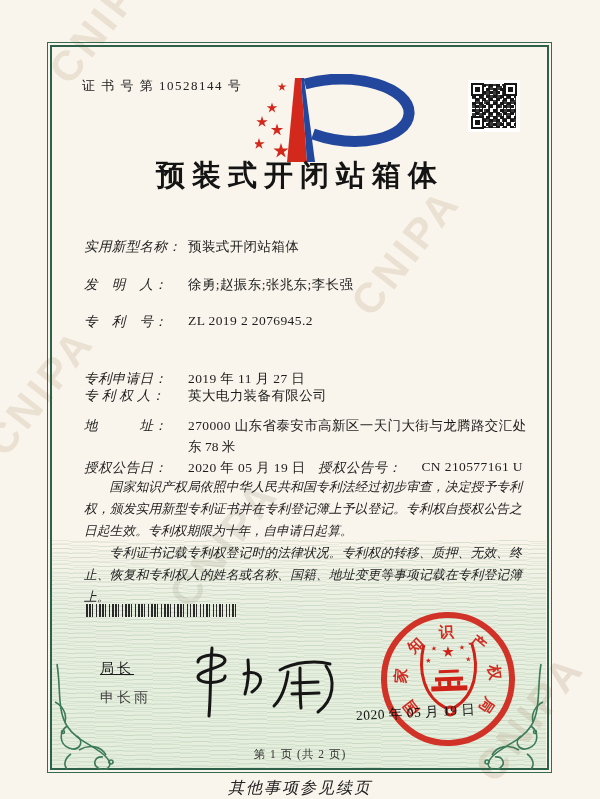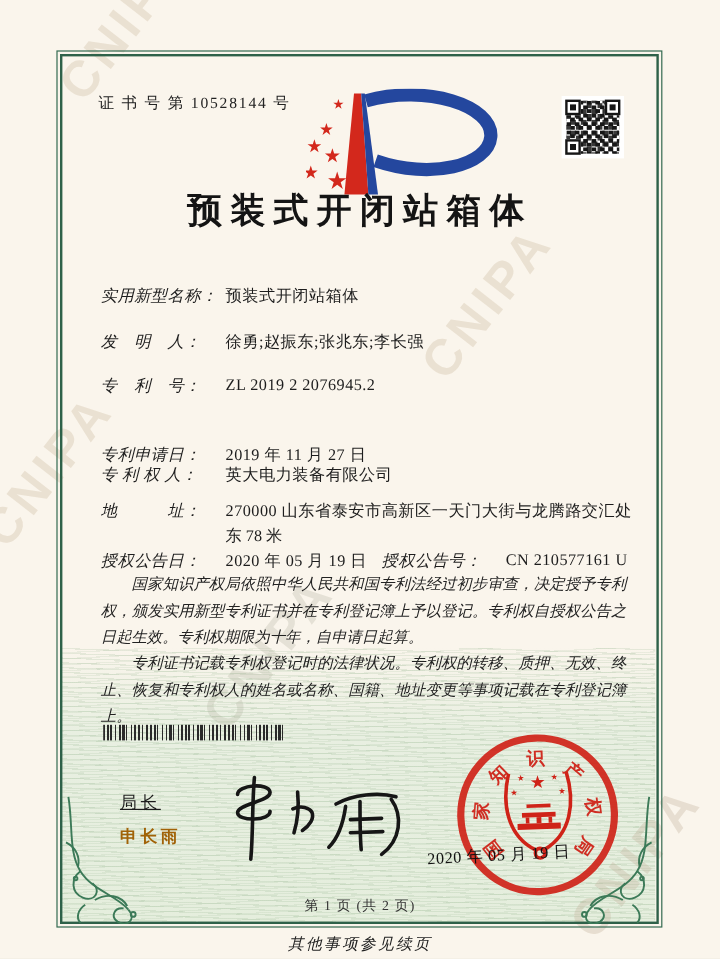--- a/index.html
+++ b/index.html
@@ -60,36 +60,36 @@
          color:#222;text-align:justify;font-style:italic;z-index:4;}
   .paras p{margin:0;text-indent:2em;}
 
   
   .barcode{position:absolute;left:86px;top:604px;width:152px;height:13px;z-index:4;
      background:repeating-linear-gradient(90deg,#2a2a2a 0 1.5px,transparent 1.5px 3px,#2a2a2a 3px 5px,
         transparent 5px 6px,#2a2a2a 6px 7px,transparent 7px 10px,#2a2a2a 10px 11px,transparent 11px 13px);}
 
   
   .sig-title{position:absolute;left:100px;top:660px;font-size:14px;letter-spacing:3px;color:#1c1c1c;z-index:4;text-decoration:underline;}
-  .sig-name{position:absolute;left:100px;top:689px;font-size:14px;letter-spacing:3px;color:#a16207;z-index:4;font-weight:bold;}
+  .sig-name{position:absolute;left:100px;top:689px;font-size:14px;letter-spacing:3px;color:#404040;z-index:4;}
   .sig{position:absolute;left:188px;top:636px;width:160px;height:92px;z-index:4;}
 
   
   .seal{position:absolute;left:381px;top:612px;width:134px;height:134px;border:6px solid rgba(207,35,24,0.92);
         border-radius:50%;z-index:5;transform:rotate(-2deg);box-sizing:border-box;}
   .sc{position:absolute;left:50%;top:50%;width:18px;height:18px;margin:-9px 0 0 -9px;display:flex;
       align-items:center;justify-content:center;font-size:15px;font-weight:700;color:rgba(207,35,24,0.95);
       transform:rotate(var(--a)) translateY(-47px);}
   .emblem{position:absolute;left:30px;top:20px;width:64px;height:80px;}
   .seal-date{position:absolute;left:356px;top:704px;font-size:13.5px;color:#111;letter-spacing:0.5px;
              transform:rotate(-3deg);z-index:6;}
 
   
   .pagenum{position:absolute;left:0;right:0;top:747px;text-align:center;font-size:11.5px;letter-spacing:1px;color:#333;z-index:4;}
-  .note{position:absolute;left:0;right:0;top:778px;text-align:center;font-size:13px;font-style:italic;
+  .note{position:absolute;left:0;right:0;top:778px;text-align:center;font-size:16px;font-style:italic;
         letter-spacing:2px;color:#222;z-index:4;}
 </style>
 </head>
 <body>
 
 <div class="page">
 
   <span class="wm wm1">CNIPA</span>
   <span class="wm wm2">CNIPA</span>
   <span class="wm wm3">CNIPA</span>

